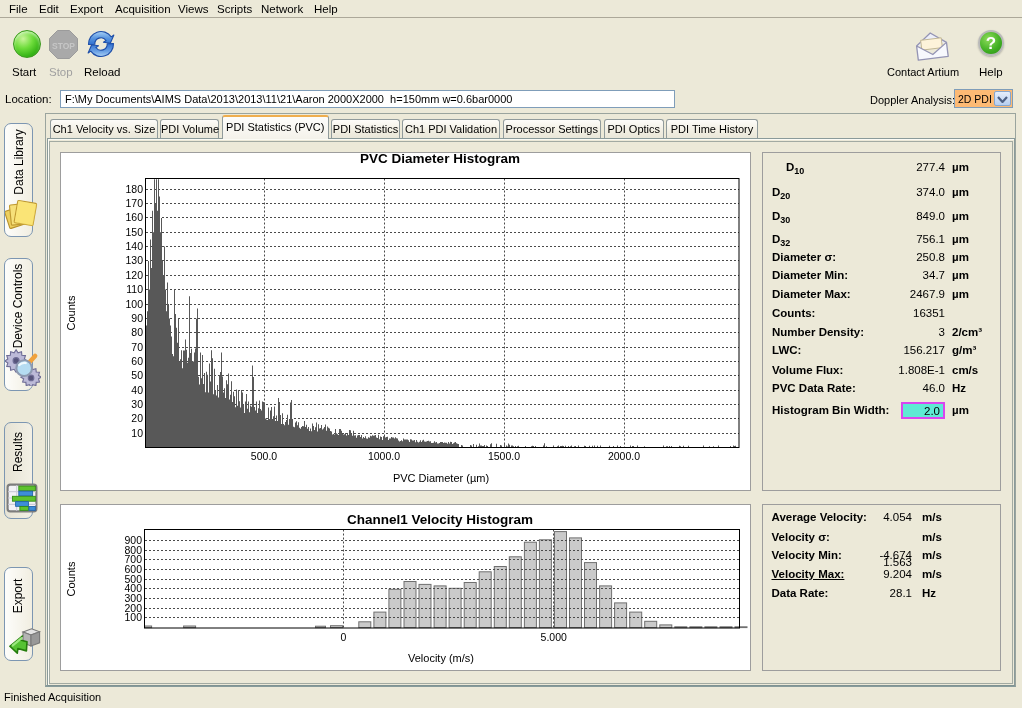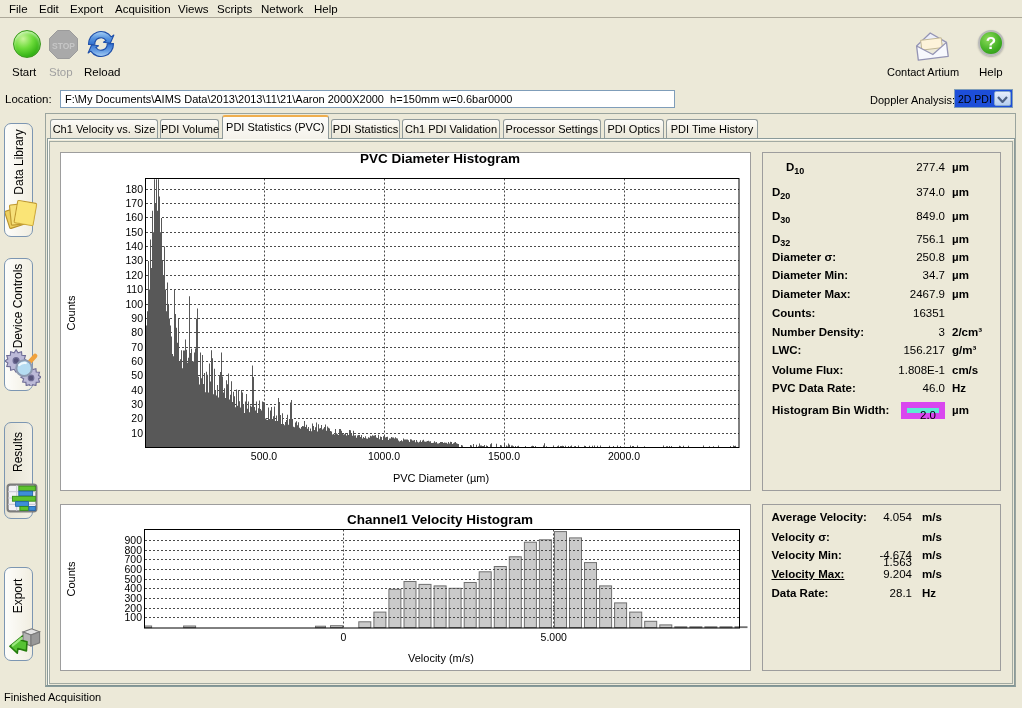--- a/index.html
+++ b/index.html
@@ -87,21 +87,21 @@
 <div class="tlabel" style="left:12px;width:30px;">Start</div>
 <div class="tlabel" style="left:49px;width:30px;color:#a0a0a0;">Stop</div>
 <div class="tlabel" style="left:84px;width:34px;">Reload</div>
 <div class="tlabel" style="left:887px;width:90px;white-space:nowrap;font-size:11px;">Contact Artium</div>
 <div class="tlabel" style="left:979px;width:26px;">Help</div>
 
 <div class="abs" style="left:5px;top:93px;">Location:</div>
 <div class="abs" style="left:60px;top:90px;width:615px;height:17.5px;background:#fff;border:1px solid #7f9db9;
  font-size:11px;padding:1.5px 0 0 4px;white-space:nowrap;">F:\My Documents\AIMS Data\2013\2013\11\21\Aaron 2000X2000&nbsp; h=150mm w=0.6bar0000</div>
 <div class="abs" style="left:870px;top:93.5px;font-size:11px;">Doppler Analysis:</div>
-<div class="abs" style="left:954px;top:88.5px;width:59px;height:19px;background:#1d4ed8;border:1px solid #7f9db9;">
+<div class="abs" style="left:954px;top:88.5px;width:59px;height:19px;background:#fdba74;border:1px solid #7f9db9;">
  <span class="abs" style="left:3px;top:3px;font-size:10.5px;">2D PDI</span>
  <span class="abs" style="right:1px;top:1px;bottom:1px;width:17px;background:linear-gradient(#e6eefb,#b6cef0);border:1px solid #86a7cf;border-radius:2px;"></span>
  <svg class="abs" style="right:4px;top:6px;" width="11" height="7" viewBox="0 0 11 7">
       <path d="M1 1 L5.5 6 L10 1" fill="none" stroke="#4d6185" stroke-width="2.2"></path>
     </svg>
 </div>
 
 <div class="frame"></div>
 <div class="page"></div>
 <div class="inner"></div>
@@ -270,21 +270,21 @@
     <div class="abs lab" style="left:772px;top:344.4px;">LWC:</div>
     <div class="abs val" style="left:845px;top:344.4px;width:100px;">156.217</div>
     <div class="abs unit" style="left:952px;top:344.4px;">g/m³</div>
     <div class="abs lab" style="left:772px;top:363.5px;">Volume Flux:</div>
     <div class="abs val" style="left:845px;top:363.5px;width:100px;">1.808E-1</div>
     <div class="abs unit" style="left:952px;top:363.5px;">cm/s</div>
     <div class="abs lab" style="left:772px;top:382.0px;">PVC Data Rate:</div>
     <div class="abs val" style="left:845px;top:382.0px;width:100px;">46.0</div>
     <div class="abs unit" style="left:952px;top:382.0px;">Hz</div>
     <div class="abs lab" style="left:772px;top:403.6px;">Histogram Bin Width:</div>
-    <div class="abs" style="left:901px;top:402px;width:44px;height:17px;background:#5eead4;border:6px solid #d946ef;font-size:11.5px;text-align:right;padding:1px 3px 0 0;box-sizing:border-box;">2.0</div>
+    <div class="abs" style="left:901px;top:402px;width:44px;height:17px;background:#5eead4;border:2px solid #d946ef;font-size:11.5px;text-align:right;padding:1px 3px 0 0;box-sizing:border-box;">2.0</div>
     <div class="abs unit" style="left:952px;top:403.6px;">µm</div>
     <div class="abs lab" style="left:771.5px;top:511.2px;">Average Velocity:</div>
     <div class="abs val" style="left:812px;top:511.2px;width:100px;">4.054</div>
     <div class="abs unit" style="left:922px;top:511.2px;">m/s</div>
     <div class="abs lab" style="left:771.5px;top:530.6px;">Velocity σ:</div>
     <div class="abs val" style="left:812px;top:556px;width:100px;">1.563</div>
     <div class="abs unit" style="left:922px;top:530.6px;">m/s</div>
     <div class="abs lab" style="left:771.5px;top:549.3px;">Velocity Min:</div>
     <div class="abs val" style="left:812px;top:549.3px;width:100px;">-4.674</div>
     <div class="abs unit" style="left:922px;top:549.3px;">m/s</div>

